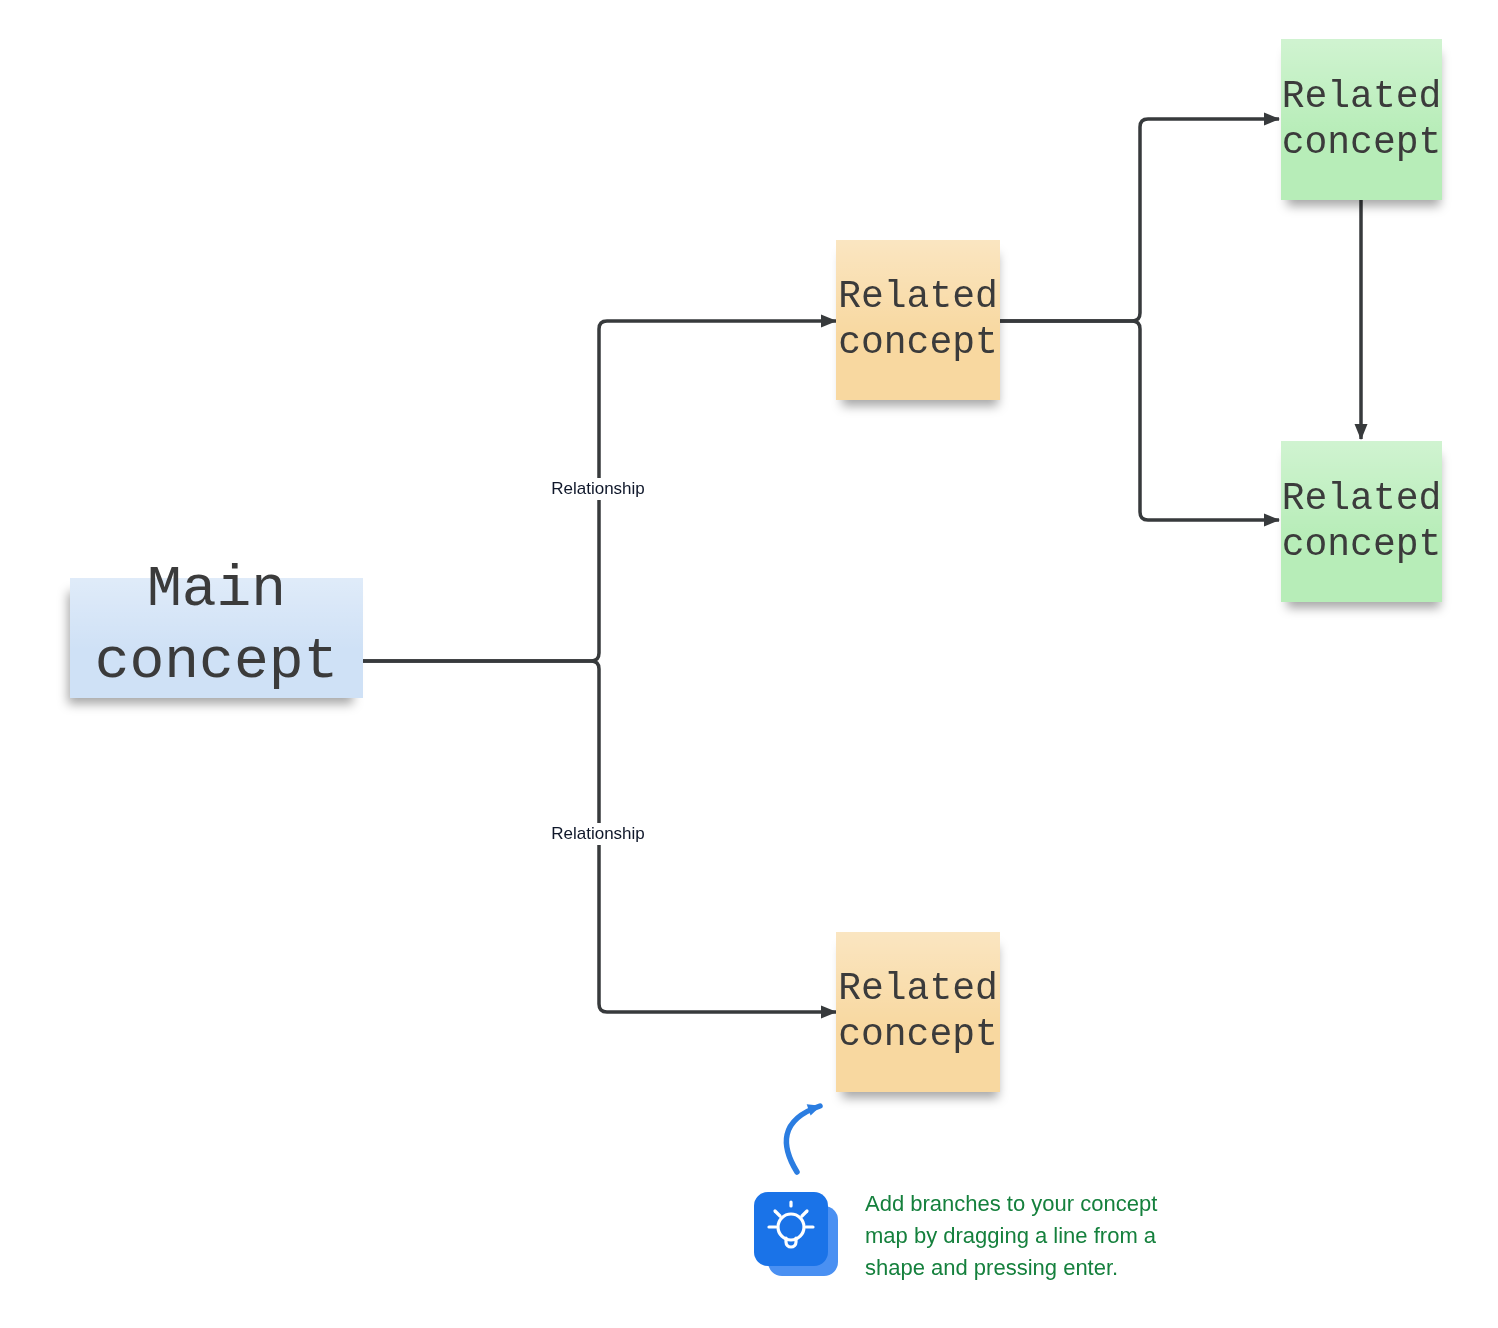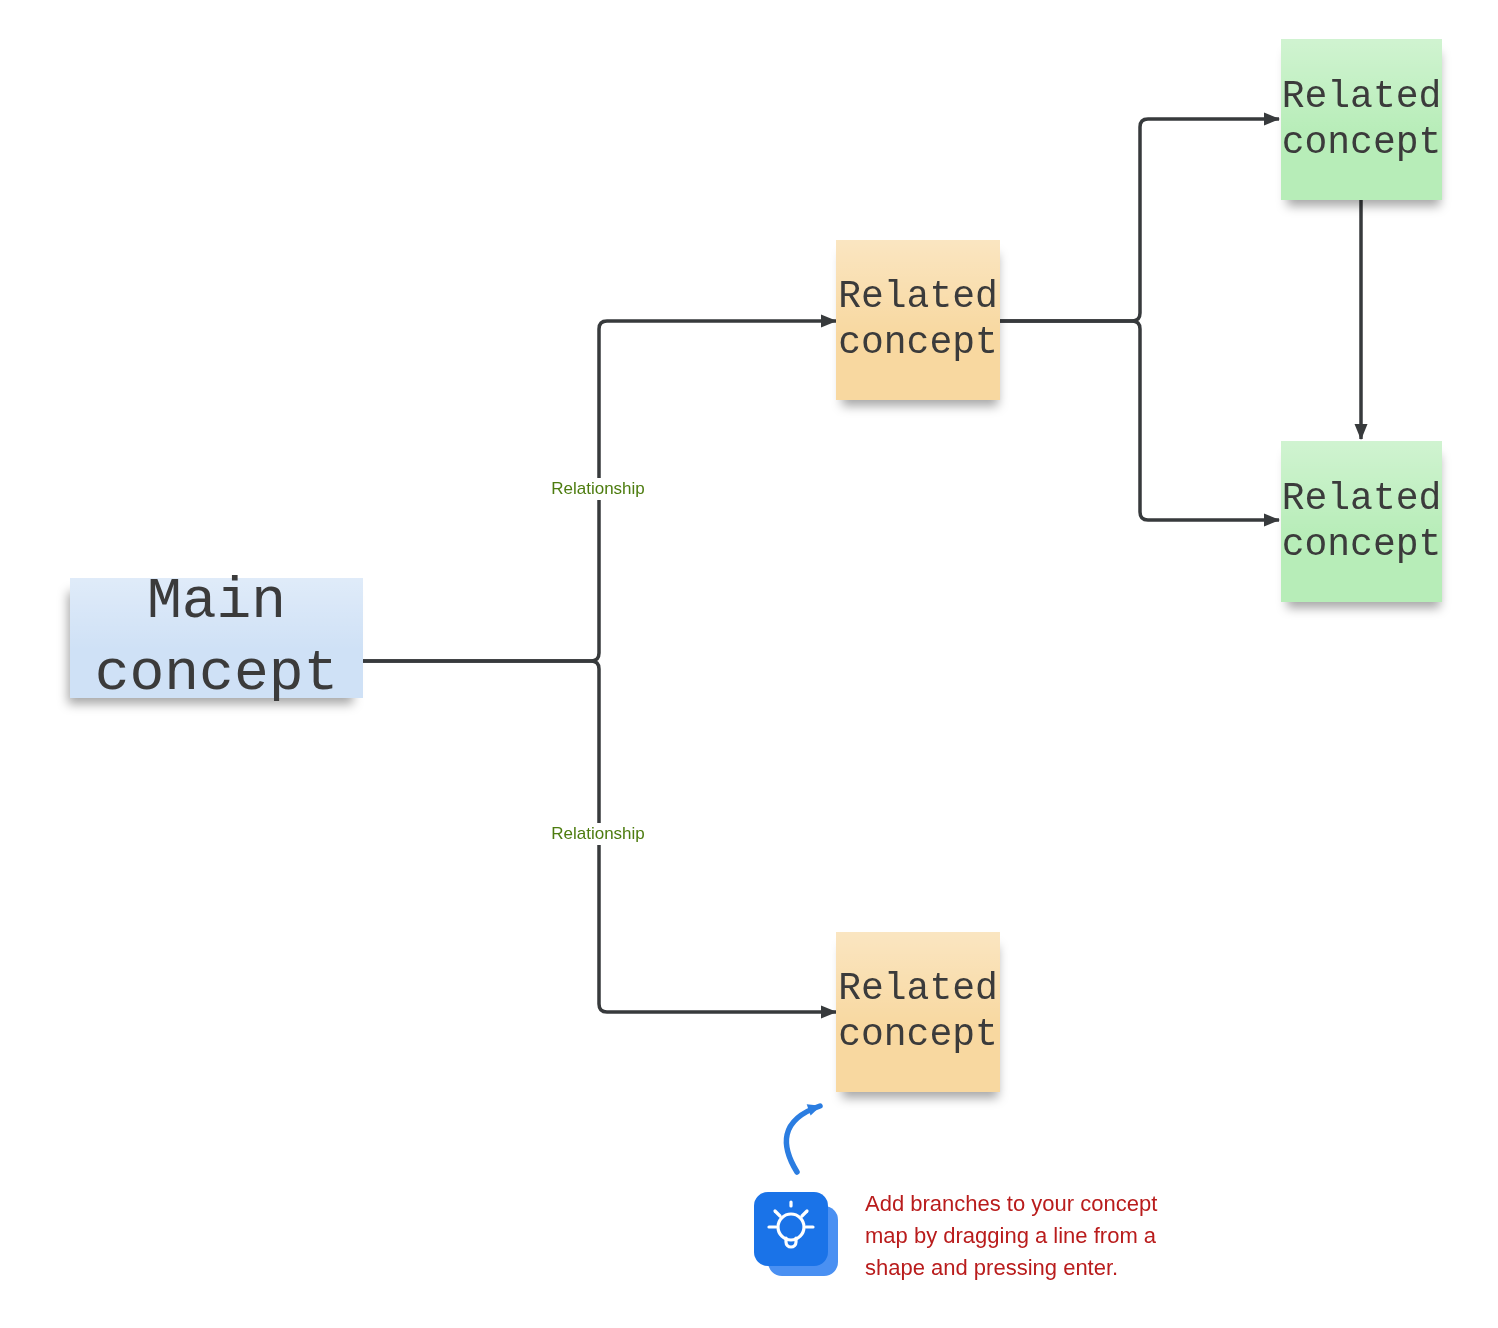--- a/index.html
+++ b/index.html
@@ -36,21 +36,21 @@
   .note-label{
     display:block;
     white-space:normal;
   }
   .edge-label{
     position:absolute;
     transform:translate(-50%,-50%);
     background:#ffffff;
     padding:1px 6px;
     font-size:17px;
-    color:#4d7c0f;
+    color:#0f172a;
     white-space:nowrap;
   }
   .tip-icon-back{
     position:absolute;
     left:768px;top:1206px;
     width:70px;height:70px;
     border-radius:14px;
   }
   .tip-icon{
     position:absolute;
@@ -58,21 +58,21 @@
     width:74px;height:74px;
     border-radius:14px;
     display:flex;align-items:center;justify-content:center;
   }
   .tip-text{
     position:absolute;
     left:865px;top:1188px;
     width:312px;
     font-size:22px;
     line-height:32px;
-    color:#b91c1c;
+    color:#15803d;
   }
 </style>
 </head>
 <body>
 
 <div class="canvas">
 
   <svg class="connectors">
     <defs>
       <marker id="arrowDark" markerUnits="userSpaceOnUse" markerWidth="18" markerHeight="16" refX="16" refY="8" orient="auto">
@@ -89,21 +89,21 @@
 
     <path d="M1000,321 L1132,321 Q1140,321 1140,313 L1140,127 Q1140,119 1148,119 L1279,119" fill="none" stroke-width="3.5" marker-end="url(#arrowDark)" stroke="#373a3c"></path>
 
     <path d="M1000,321 L1132,321 Q1140,321 1140,329 L1140,512 Q1140,520 1148,520 L1279,520" fill="none" stroke-width="3.5" marker-end="url(#arrowDark)" stroke="#373a3c"></path>
 
     <path d="M1361,200 L1361,439" fill="none" stroke-width="3.5" marker-end="url(#arrowDark)" stroke="#373a3c"></path>
 
     <path d="M797,1172 C781,1146 779,1120 820,1106" fill="none" stroke-width="5.5" stroke-linecap="round" marker-end="url(#arrowBlue)" stroke="#2b7de1"></path>
   </svg>
 
-  <div class="note shadow-left" style="left: 70px; top: 578px; width: 293px; height: 120px; font-size: 58px; line-height: 72px; background-color: rgb(207, 225, 246);">
+  <div class="note shadow-left" style="left: 70px; top: 578px; width: 293px; height: 120px; font-size: 58px; line-height: 72px; background-color: rgb(207, 225, 246); align-items: flex-end;">
     <span class="note-label">Main concept</span>
   </div>
 
   <div class="note" style="left: 836px; top: 240px; width: 164px; height: 160px; font-size: 38px; line-height: 46px; background-color: rgb(248, 216, 160);">
     <span class="note-label">Related concept</span>
   </div>
 
   <div class="note" style="left: 1281px; top: 39px; width: 161px; height: 161px; font-size: 38px; line-height: 46px; background-color: rgb(183, 237, 184);">
     <span class="note-label">Related concept</span>
   </div>

